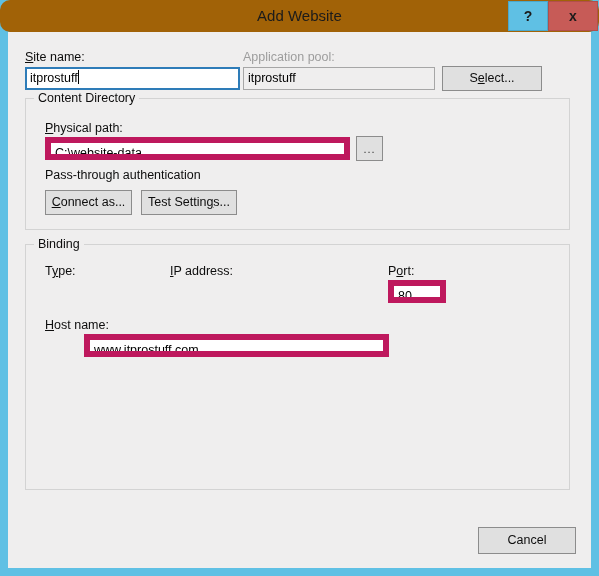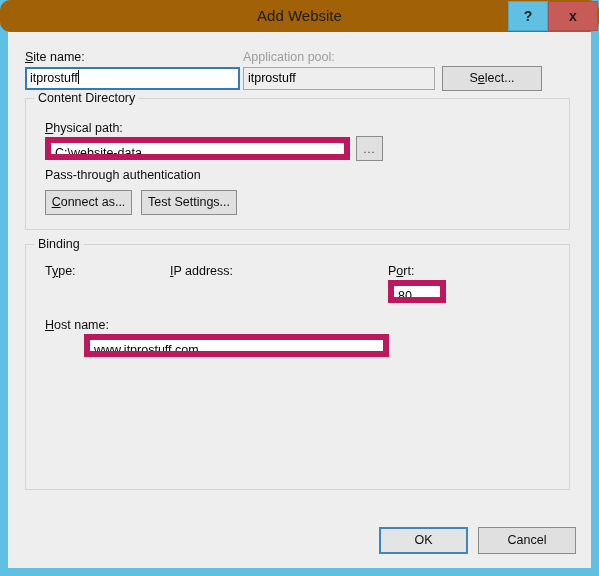--- a/index.html
+++ b/index.html
@@ -265,17 +265,16 @@
         <svg width="11" height="11" viewBox="0 0 11 11">
             <path d="M1 5.5 L4 9 L10 1.2" fill="none" stroke="#1b1b1b" stroke-width="1.6"></path>
           </svg>
       </span>
       <span class="checklabel"><span>Start Website i</span><u>m</u><span>mediately</span></span>
     </div>
 
   </div>
 
   <div class="footer">
-    <div class="btnface defaultbtn" style="left:371px; top:17px; width:89px; height:27px; line-height:23px;">OK</div>
     <div class="btnface" style="left:470px; top:17px; width:98px; height:27px; line-height:25px;">Cancel</div>
   </div>
 
 </div>
 
 </body></html>

